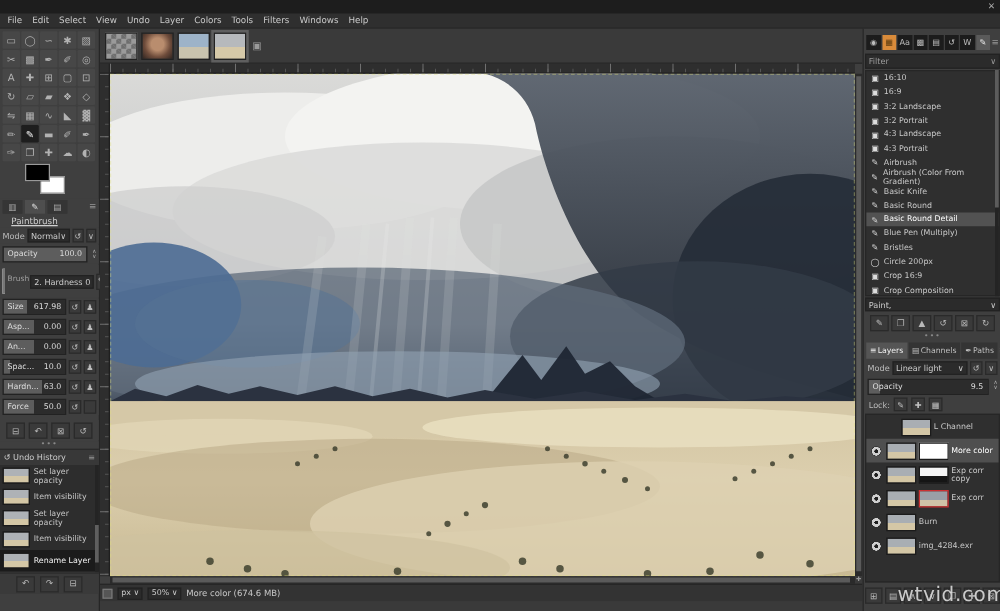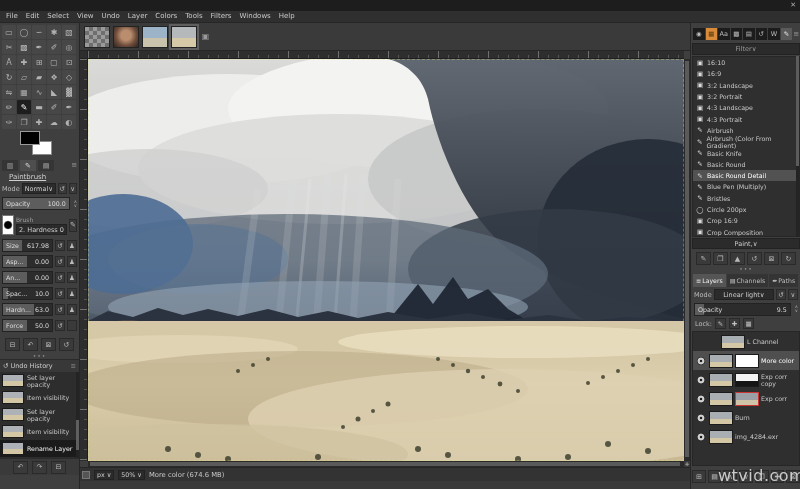--- a/index.html
+++ b/index.html
@@ -28,34 +28,34 @@
   .opt-tabs{top:136px;height:13px;display:flex;gap:1px;padding:1px 2px;}
   .opt-tabs .t{width:16px;height:11px;background:#353535;display:flex;align-items:center;justify-content:center;
     font-size:7px;color:#aaa;}
   .opt-tabs .t.sel{background:#4e4e4e;color:#ddd;}
   .opt-tabs .corner{margin-left:auto;color:#999;font-size:7px;line-height:11px;}
   .opt-title{top:149px;height:10px;line-height:10px;padding-left:9px;color:#cfcfcf;font-size:7px;text-decoration:underline;}
   .row{display:flex;align-items:center;gap:2px;padding:0 2px;}
   .mode-row{top:159px;height:13px;}
   .mode-row .lbl{font-size:6.5px;color:#bbb;}
   .combo{background:#2b2b2b;border:1px solid #222;color:#ccc;font-size:6.5px;display:flex;
-    align-items:center;justify-content:center;padding:0 2px;height:11px;}
+    align-items:center;justify-content:space-between;padding:0 2px;height:11px;}
   .mode-row .combo{flex:1;}
   .mini{width:10px;height:11px;background:#3a3a3a;border:1px solid #2a2a2a;color:#bbb;font-size:6.5px;
     display:flex;align-items:center;justify-content:center;}
   .slider{position:relative;height:13px;border:1px solid #222;background:#2c2c2c;color:#ddd;
     font-size:6.3px;display:flex;align-items:center;justify-content:space-between;padding:0 3px;flex:1;}
   .fill100{background:linear-gradient(90deg,#5d5d5d 100%,#2c2c2c 100%);}
   .fill-low{background:linear-gradient(90deg,#5d5d5d 9.5%,#2c2c2c 9.5%);}
   .spin{display:flex;flex-direction:column;line-height:4px;font-size:4.5px;color:#aaa;margin-left:2px;}
   .opacity-row{top:173px;height:15px;}
   .brush-row{top:189px;height:26px;}
   .brush-thumb{width:20px;height:20px;background:radial-gradient(circle,#000 0 32%,#fff 45%);
     background-color:#fff;border:1px solid #777;}
-  .brush-col{flex:1;display:flex;flex-direction:column;gap:1px;justify-content:flex-end;}
+  .brush-col{flex:1;display:flex;flex-direction:row;gap:1px;justify-content:flex-end;}
   .brush-col .cap{font-size:6px;color:#9f9f9f;}
   .brush-btn{background:#2b2b2b;border:1px solid #222;height:11px;line-height:10px;padding:0 2px;
     font-size:6.5px;color:#ccc;white-space:nowrap;overflow:hidden;}
   .edit-btn{width:13px;height:13px;background:#3a3a3a;border:1px solid #2a2a2a;color:#bbb;font-size:7px;
     display:flex;align-items:center;justify-content:center;}
   .sliders{top:216px;display:flex;flex-direction:column;gap:3px;padding:0 2px;}
   .srow{display:flex;align-items:center;gap:2px;height:13px;}
   .opt-foot{top:313px;height:16px;display:flex;gap:3px;justify-content:center;padding-top:2px;}
   .sqbtn{width:15px;height:13px;background:#3a3a3a;border:1px solid #2a2a2a;color:#b9b9b9;font-size:7px;
     display:flex;align-items:center;justify-content:center;}

